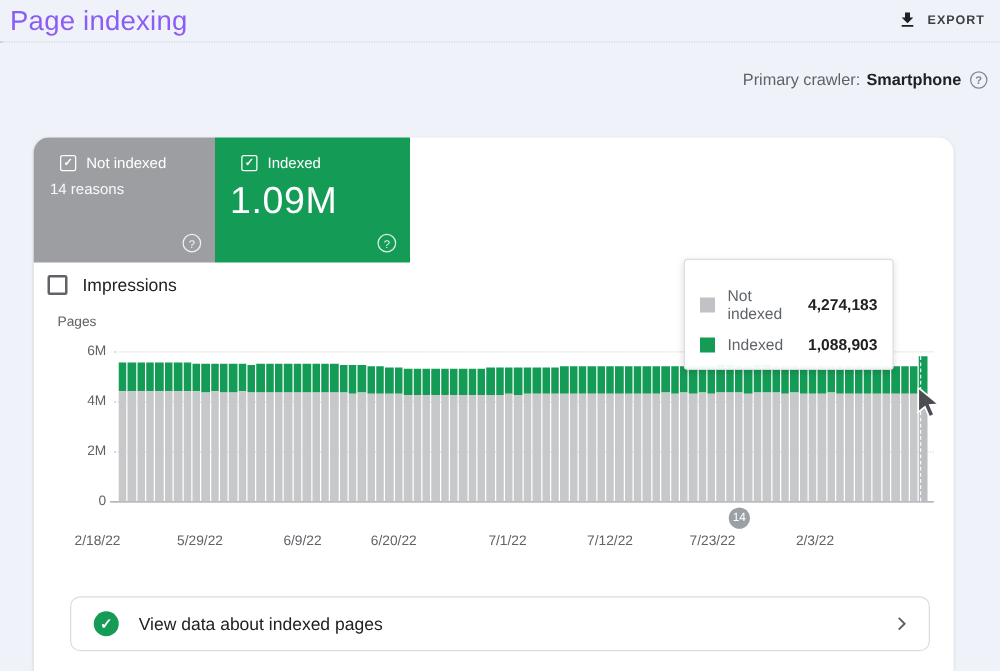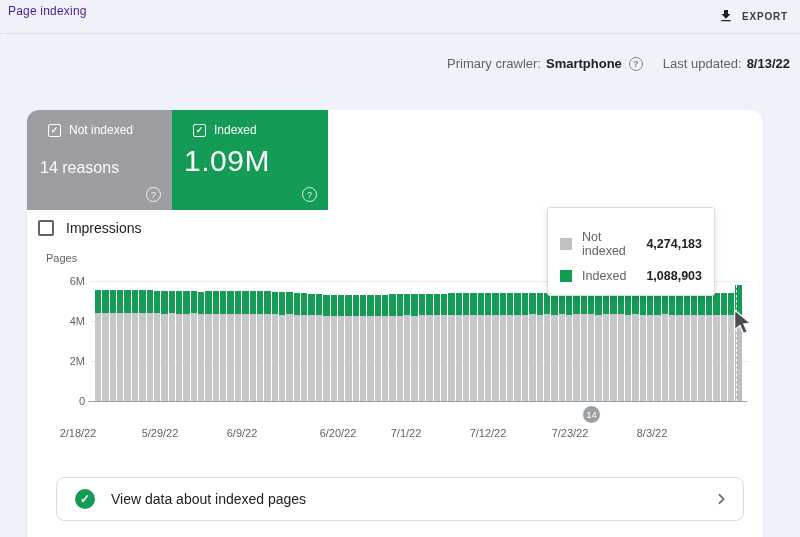--- a/index.html
+++ b/index.html
@@ -2,21 +2,21 @@
 <html><head>
 <meta charset="utf-8">
 <style>
   * { margin:0; padding:0; box-sizing:border-box; }
   html,body { width:800px; height:537px; }
   body { font-family:"Liberation Sans", sans-serif; background:#eff3f9; overflow:hidden; }
   .page { position:relative; width:800px; height:537px; background:#eff3f9; }
 
   
   .hdr { position:absolute; left:0; top:0; width:800px; height:34px; border-bottom:1px dotted #cfd4dc; }
-  .hdr h1 { position:absolute; left:8px; top:4px; font-size:12px; font-weight:400; color:#4c1d95; letter-spacing:.2px; }
+  .hdr h1 { position:absolute; left:8px; top:4px; font-size:22px; font-weight:400; color:#8b5cf6; letter-spacing:.2px; }
   .export-btn { position:absolute; right:8px; top:6px; display:flex; align-items:center; gap:8px; cursor:pointer; padding:2px 4px; }
   .export-btn span { font-size:10px; font-weight:700; letter-spacing:.8px; color:#3c4043; }
 
   
   .scope-dd { position:absolute; left:8px; top:52px; display:flex; align-items:center; gap:14px; padding:4px 2px; cursor:pointer; }
   .scope-dd .lbl { font-size:13px; font-weight:700; color:#202124; }
   .meta { position:absolute; right:10px; top:56px; display:flex; align-items:center; gap:20px;text-align:right; }
   .meta .grp { display:flex; align-items:center; gap:5px; font-size:13px; }
   .meta .k { color:#5f6368; }
   .meta .v { color:#202124; font-weight:700; }
@@ -30,21 +30,21 @@
   
   .cards { position:absolute; left:0; top:0; height:100px; display:flex; }
   .card { position:relative; height:100px; color:#fff; cursor:pointer; }
   .card.gray { width:145px; background:#9c9ea1; border-radius:12px 0 0 0; }
   .card.green { width:156px; background:#149c56; }
   .chk-row { display:flex; align-items:center; gap:8px; margin:13px 0 0 21px; }
   .cardchk { width:13px; height:13px; border:1.5px solid #fff; border-radius:2px; display:flex;
              align-items:center; justify-content:center; font-size:9px; font-weight:700; color:#fff; }
   .chk-lbl { font-size:12px; }
   .big { margin:9px 0 0 12px; font-size:30px; line-height:1; font-weight:400; letter-spacing:.5px; }
-  .sub { margin:22px 0 0 13px; font-size:16px; color:rgba(255,255,255,.95); }
+  .sub { margin:7px 0 0 13px; font-size:12px; color:rgba(255,255,255,.95); }
   .card-help { position:absolute; right:11px; bottom:8px; width:15px; height:15px; border:1.5px solid rgba(255,255,255,.85);
                border-radius:50%; font-size:9px; color:rgba(255,255,255,.9); display:flex; align-items:center; justify-content:center; }
 
   
   .impr { position:absolute; left:11px; top:110px; display:flex; align-items:center; gap:12px; cursor:pointer; }
   .impr .box { width:16px; height:16px; border:2px solid #5f6368; border-radius:2px; background:#fff; }
   .impr .lbl { font-size:14px; color:#202124; }
 
   
   .axis-title { position:absolute; left:19px; top:142px; font-size:11px; color:#5f6368; }
@@ -98,24 +98,20 @@
       <span>EXPORT</span>
     </div>
   </div>
 
   <div class="meta">
     <div class="grp">
       <span class="k">Primary crawler:</span>
       <span class="v">Smartphone</span>
       <span class="qcircle">?</span>
     </div>
-    <div class="grp">
-      <span class="k">Last updated:</span>
-      <span class="v">8/13/22</span>
-    </div>
   </div>
 
   <div class="panel">
 
     <div class="cards">
       <div class="card gray">
         <div class="chk-row">
           <span class="cardchk">✓</span>
           <span class="chk-lbl">Not indexed</span>
         </div>
@@ -502,25 +498,25 @@
             <div class="seg-idx" style="height: 30.8px; background: rgb(20, 156, 86);"></div>
             <div class="seg-not" style="height: 85.4px;"></div>
           </div>
         </div>
       <div class="hover-line"></div>
       <div class="event-badge">14</div>
       <div id="xticks">
           <div class="xtick" style="left: 16px;">2/18/22</div>
           <div class="xtick" style="left: 98px;">5/29/22</div>
           <div class="xtick" style="left: 180px;">6/9/22</div>
-          <div class="xtick" style="left: 276px;">6/20/22</div>
+          <div class="xtick" style="left: 253px;">6/20/22</div>
           <div class="xtick" style="left: 344px;">7/1/22</div>
           <div class="xtick" style="left: 426px;">7/12/22</div>
           <div class="xtick" style="left: 508px;">7/23/22</div>
-          <div class="xtick" style="left: 590px;">8/3/22</div>
+          <div class="xtick" style="left: 590px;">2/3/22</div>
         </div>
     </div>
 
     <div class="footer-cta">
       <span class="check-circle">✓</span>
       <span class="footer-lbl">View data about indexed pages</span>
       <span class="chev">
         <svg width="16" height="16" viewBox="0 0 24 24">
             <path fill="none" stroke="#5f6368" stroke-width="2.4" d="M9 5 L16 12 L9 19"></path>
           </svg>

